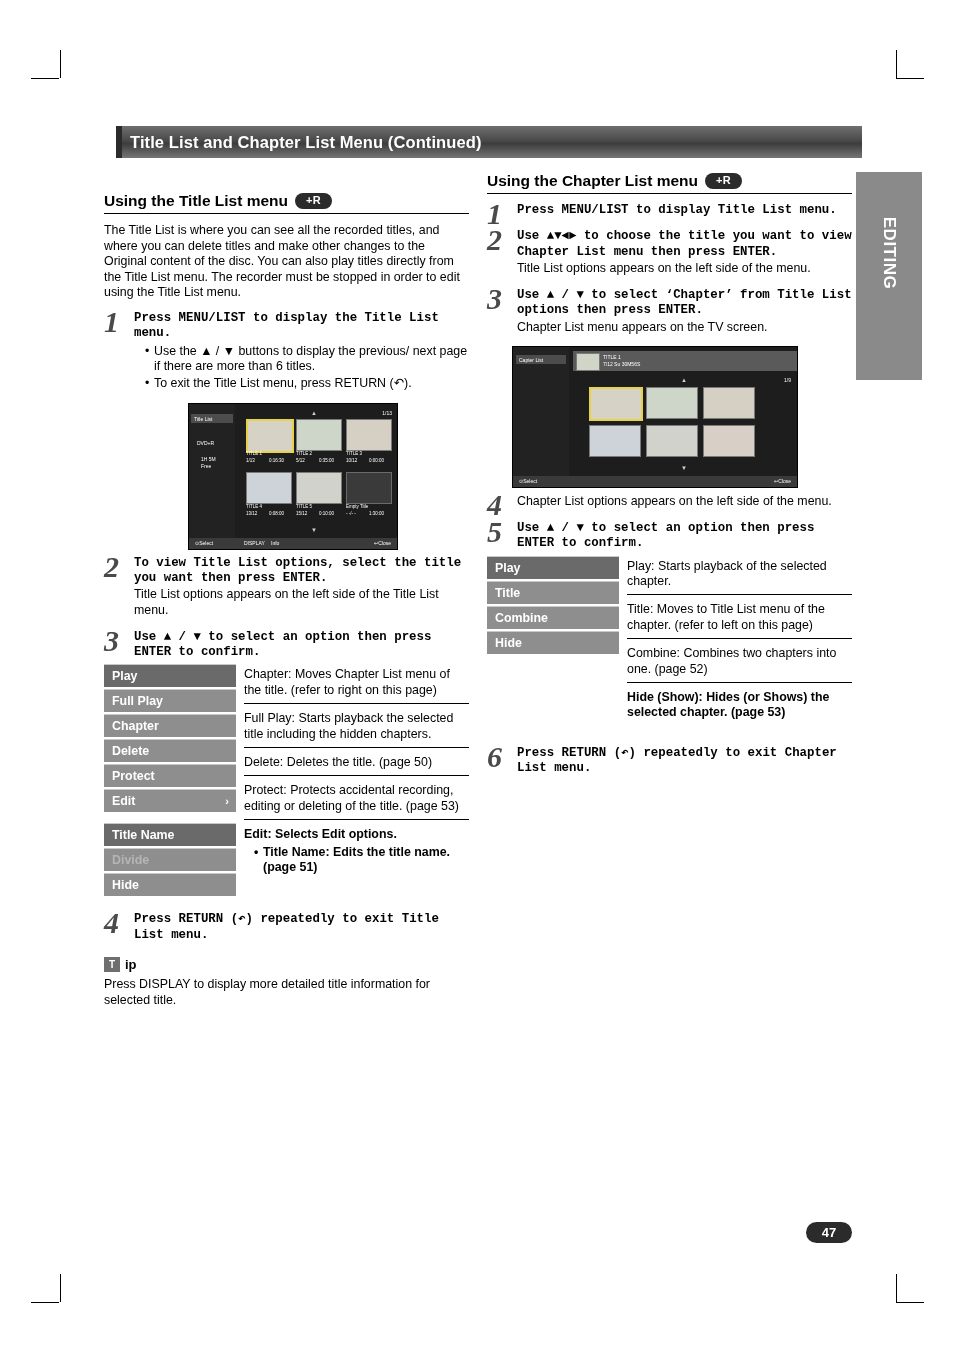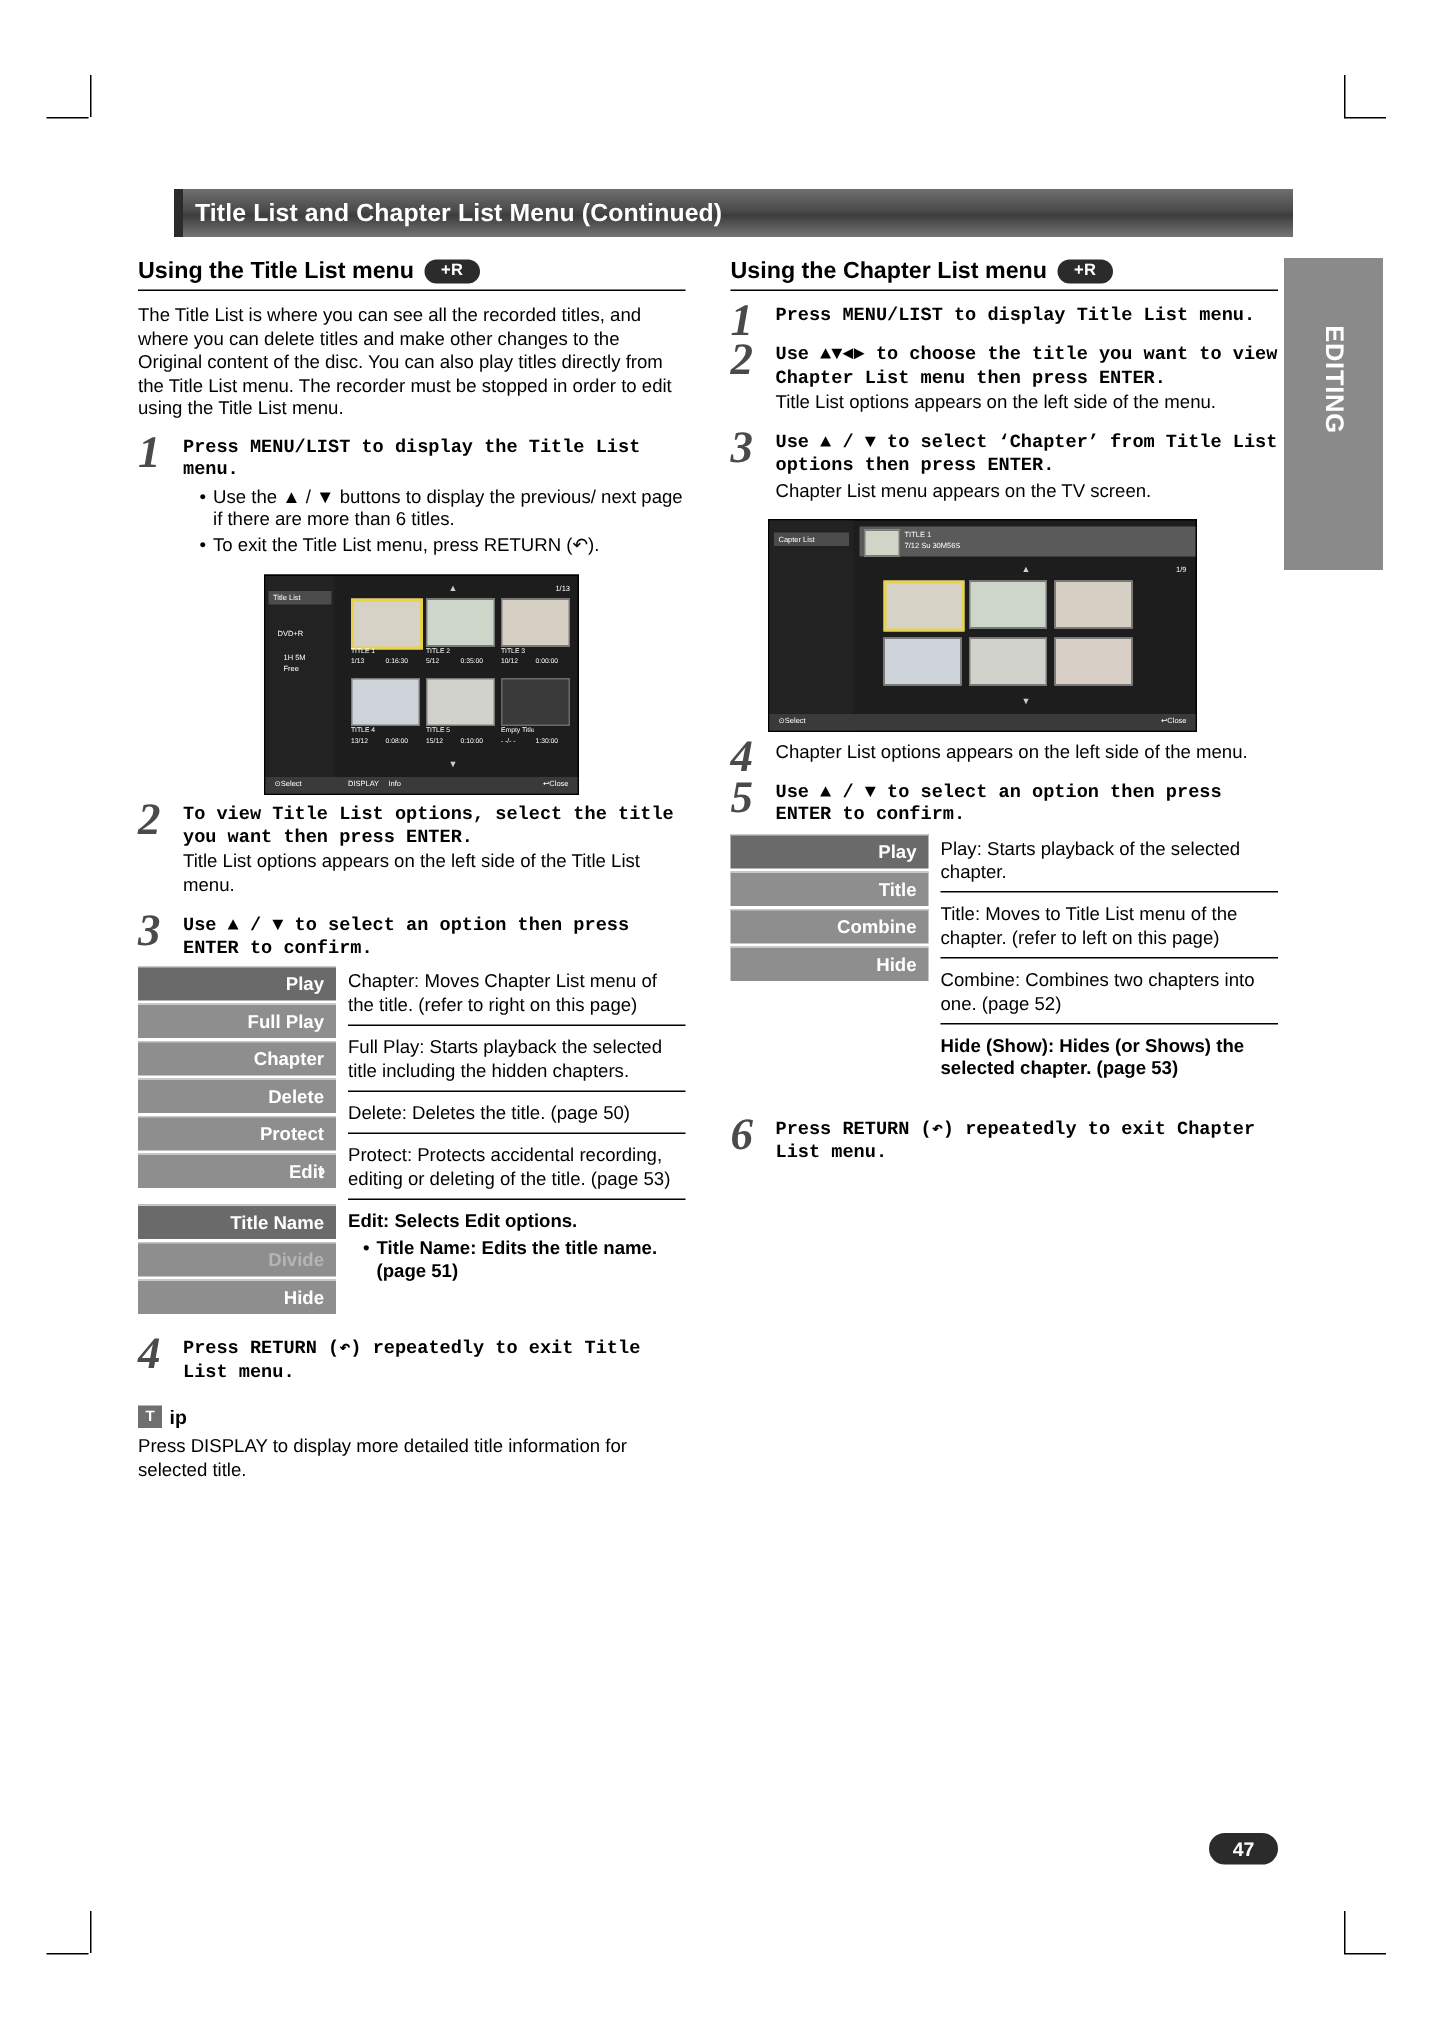--- a/index.html
+++ b/index.html
@@ -32,21 +32,21 @@
   .side-tab{
     position:absolute;left:856px;top:172px;width:66px;height:208px;background:#8a8a8a;
   }
   .side-tab span{
     position:absolute;left:-71px;top:71px;width:208px;text-align:center;
     transform:rotate(90deg);font-size:17px;font-weight:bold;color:#fff;letter-spacing:.5px;
   }
 
   
   .col{position:absolute;top:172px;width:365px;}
-  .col-left{left:92px;}
+  .col-left{left:104px;margin-top:20px;}
   .col-right{left:487px;}
 
   h2.sec{
     font-size:15.5px;font-weight:bold;margin:0 0 3px 0;display:flex;align-items:center;gap:7px;
   }
   .rule{border-bottom:1.6px solid #000;width:100%;margin-bottom:9px;}
   .badge-r{
     display:inline-block;background:#2b2b2b;color:#fff;border-radius:9px;
     font-size:11px;font-weight:bold;padding:2px 11px 3px 11px;line-height:1;letter-spacing:.3px;
   }
@@ -77,21 +77,21 @@
   .tv .thumb{position:absolute;background:#cfcfcf;border:1px solid #7a7a7a;overflow:hidden;}
   .tv .thumb.sel{border:2px solid #e8d24a;}
   .tv .tcap{position:absolute;color:#fff;font-size:4.5px;line-height:5px;}
   .tv .bottombar{position:absolute;left:0;bottom:0;width:100%;height:11px;background:#3a3a3a;}
   .tv .barlbl{position:absolute;color:#fff;font-size:5px;line-height:6px;}
   .tv .arrow{position:absolute;color:#cfcfcf;font-size:6px;line-height:6px;}
   .tv .hdrbox{position:absolute;background:#4c4c4c;}
 
   
   .opt-wrap{display:flex;gap:8px;margin-top:4px;}
-  .opt-menu{width:132px;flex:0 0 132px;text-align:right;}
+  .opt-menu{width:132px;flex:0 0 132px;}
   .opt-row{
     background:#8e8e8e;color:#fff;font-weight:bold;font-size:12.4px;
     padding:4px 8px;margin-bottom:2px;position:relative;border-top:1px solid #c9c9c9;
   }
   .opt-row.hl{background:#6a6a6a;}
   .opt-row.dim{color:#b5b5b5;}
   .opt-row .chev{position:absolute;right:7px;top:50%;transform:translateY(-50%);font-size:11px;}
   .opt-menu .spacer{height:9px;}
   .opt-desc{flex:1;}
   .opt-desc .d{

